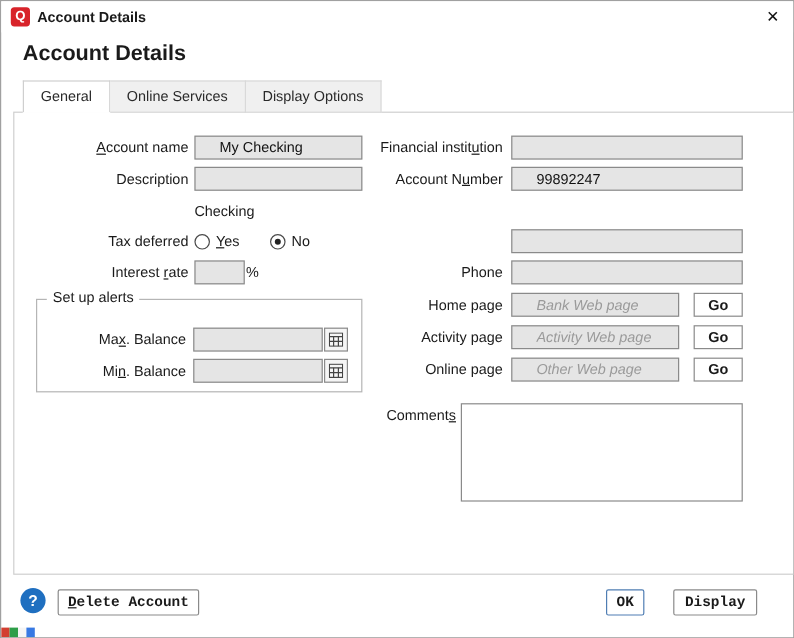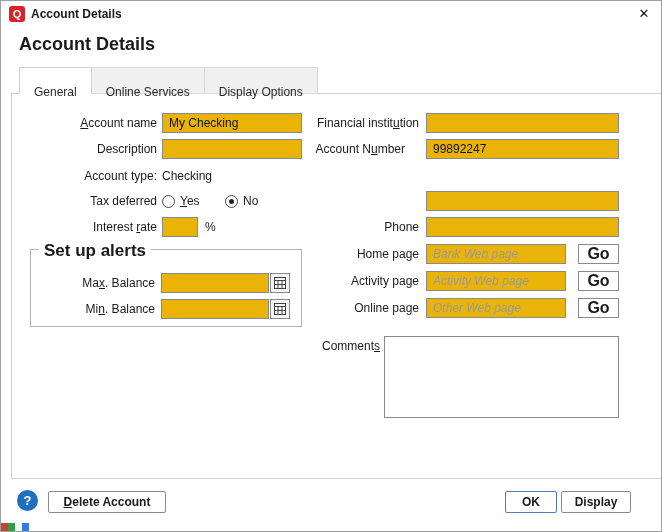--- a/index.html
+++ b/index.html
@@ -14,58 +14,58 @@
   .appicon { position:absolute; left:8px; top:5px; width:16px; height:16px; background:#d8232a;
              border-radius:3px; color:#fff; font-weight:bold; font-size:11px; line-height:16px; text-align:center; }
   .wtitle { position:absolute; left:30px; top:0; line-height:26px; font-weight:600; font-size:12px; }
   .close { position:absolute; right:0; top:0; width:34px; height:26px; text-align:center;
            line-height:26px; font-size:13px; color:#111; cursor:pointer; }
 
   .heading { position:absolute; left:18px; top:33px; font-size:18px; font-weight:bold; color:#1a1a1a; }
 
   
   .tabs { position:absolute; left:18px; top:66px; display:flex; z-index:2; }
-  .tab { height:27px; line-height:25px; padding:12px 14px; background:#f0f0f0;
+  .tab { height:27px; line-height:25px; padding:0 14px; background:#f0f0f0;
          border:1px solid #d9d9d9; border-left-width:0; color:#2a2a2a; cursor:pointer; }
   .tab:first-child { border-left-width:1px; }
   .tab.active { background:#fff; border-color:#cfcfcf; border-bottom-color:#fff; }
 
   .panel { position:absolute; left:10px; top:92px; width:658px; height:386px;
            border:1px solid #cfcfcf; background:#fff; z-index:1; }
 
   .lbl { position:absolute; text-align:right; line-height:20px; font-size:12px; color:#1a1a1a; }
   .static { position:absolute; line-height:20px; font-size:12px; }
 
-  .txt { position:absolute; height:20px; border:1px solid #8a8a8a; background:#eab308;
-         font-family:"Liberation Sans", sans-serif; font-size:12px; padding:0 6px; color:#111; }
+  .txt { position:absolute; height:20px; border:1px solid #8a8a8a; background:#e5e5e5;
+         font-family:"Liberation Sans", sans-serif; font-size:12px; padding:0 20px; color:#111; }
   .txt::placeholder { color:#9a9a9a; font-style:italic; }
 
   textarea.comments { position:absolute; border:1px solid #8a8a8a; resize:none;
          font-family:"Liberation Sans", sans-serif; font-size:12px; padding:3px 4px; }
 
   .radio-opt { position:absolute; display:inline-flex; align-items:center; gap:5px;
                height:20px; cursor:pointer; }
   .radio { width:13px; height:13px; border:1px solid #4a4a4a; border-radius:50%;
            background:#fff; position:relative; flex:0 0 auto; }
   .radio.checked::after { content:""; position:absolute; left:3px; top:3px; right:3px; bottom:3px;
            border-radius:50%; background:#222; }
 
   .group { position:absolute; border:1px solid #b5b5b5; background:#fff; }
   .legend { position:absolute; top:-9px; left:8px; background:#fff; padding:0 5px;
-            font-weight:bold; font-size:17px; }
+            font-weight:normal; font-size:12px; }
 
   .calc { position:absolute; width:20px; height:20px; border:1px solid #8a8a8a; background:#f5f5f5;
           display:flex; align-items:center; justify-content:center; cursor:pointer; padding:0; }
 
   .gobtn { position:absolute; width:41px; height:20px; border:1px solid #8a8a8a; background:#fff;
-           font-family:"Liberation Sans", sans-serif; font-weight:700; font-size:16px; color:#1a1a1a;
+           font-family:"Liberation Sans", sans-serif; font-weight:700; font-size:12px; color:#1a1a1a;
            cursor:pointer; line-height:18px; }
 
   .btn { position:absolute; height:22px; border:1px solid #8a8a8a; background:#fff; border-radius:2px;
-         font-family:Liberation Sans, sans-serif; font-size:12px; font-weight:600; color:#1a1a1a;
+         font-family:Liberation Mono, monospace; font-size:12px; font-weight:600; color:#1a1a1a;
          cursor:pointer; }
   .btn.ok { border-color:#4f7db3; }
 
   .help { position:absolute; left:16px; top:489px; width:21px; height:21px; border-radius:50%;
           background:#1f6fc0; color:#fff; font-weight:bold; font-size:13px; text-align:center;
           line-height:21px; cursor:pointer; }
 
   .peek { position:absolute; left:0; bottom:0; height:8px; display:flex; z-index:5; }
   .peek span { width:7px; height:8px; }
   .peek .c1 { background:#d23f31; } .peek .c2 { background:#2e9e49; }
@@ -93,21 +93,20 @@
   </div>
 
   <div class="panel">
 
     <label class="lbl" style="left:8px;top:19px;width:137px"><u>A</u>ccount name</label>
     <input class="txt" style="left: 150px; top: 19px; width: 140px;" value="My Checking">
 
     <label class="lbl" style="left:8px;top:45px;width:137px">Description</label>
     <input class="txt" style="left: 150px; top: 45px; width: 140px;" value="">
 
-    <label class="lbl" style="left:8px;top:72px;width:137px">Account type:</label>
     <span class="static" style="left:150px;top:72px">Checking</span>
 
     <label class="lbl" style="left:8px;top:97px;width:137px">Tax deferred</label>
     <span class="radio-opt" style="left:150px;top:97px">
       <span class="radio"></span>
       <span><u>Y</u>es</span>
     </span>
     <span class="radio-opt" style="left:213px;top:97px">
       <span class="radio checked"></span>
       <span>No</span>
@@ -141,21 +140,21 @@
           <line x1="4" y1="3.5" x2="4" y2="11.5" stroke="#444"></line>
           <line x1="8" y1="3.5" x2="8" y2="11.5" stroke="#444"></line>
           <line x1="0.5" y1="7.5" x2="11.5" y2="7.5" stroke="#444"></line>
         </svg>
       </button>
     </div>
 
     <label class="lbl" style="left:230px;top:19px;width:177px">Financial instit<u>u</u>tion</label>
     <input class="txt" style="left: 414px; top: 19px; width: 193px;" value="">
 
-    <label class="lbl" style="left:216px;top:45px;width:177px">Account N<u>u</u>mber</label>
+    <label class="lbl" style="left:230px;top:45px;width:177px">Account N<u>u</u>mber</label>
     <input class="txt" style="left: 414px; top: 45px; width: 193px;" value="99892247">
 
     <input class="txt" style="left: 414px; top: 97px; width: 193px;" value="">
 
     <label class="lbl" style="left:230px;top:123px;width:177px">Phone</label>
     <input class="txt" style="left: 414px; top: 123px; width: 193px;" value="">
 
     <label class="lbl" style="left:230px;top:150px;width:177px">Home page</label>
     <input class="txt" style="left: 414px; top: 150px; width: 140px;" placeholder="Bank Web page">
     <button class="gobtn" style="left:566px;top:150px">Go</button>
@@ -168,21 +167,21 @@
     <input class="txt" style="left: 414px; top: 204px; width: 140px;" placeholder="Other Web page">
     <button class="gobtn" style="left:566px;top:204px">Go</button>
 
     <label class="lbl" style="left:230px;top:242px;width:138px">Comment<u>s</u></label>
     <textarea class="comments" style="left: 372px; top: 242px; width: 235px; height: 82px;" value=""></textarea>
 
   </div>
 
   <span class="help">?</span>
   <button class="btn" style="left:47px;top:490px;width:118px"><u>D</u>elete Account</button>
-  <button class="btn ok" style="left:504px;top:490px;width:52px">OK</button>
+  <button class="btn ok" style="left:504px;top:490px;width:32px">OK</button>
   <button class="btn" style="left:560px;top:490px;width:70px">Display</button>
 
   <div class="peek">
     <span class="c1"></span>
       <span class="c2"></span>
       <span class="c3"></span>
       <span class="c4"></span>
   </div>
 
 </div>

